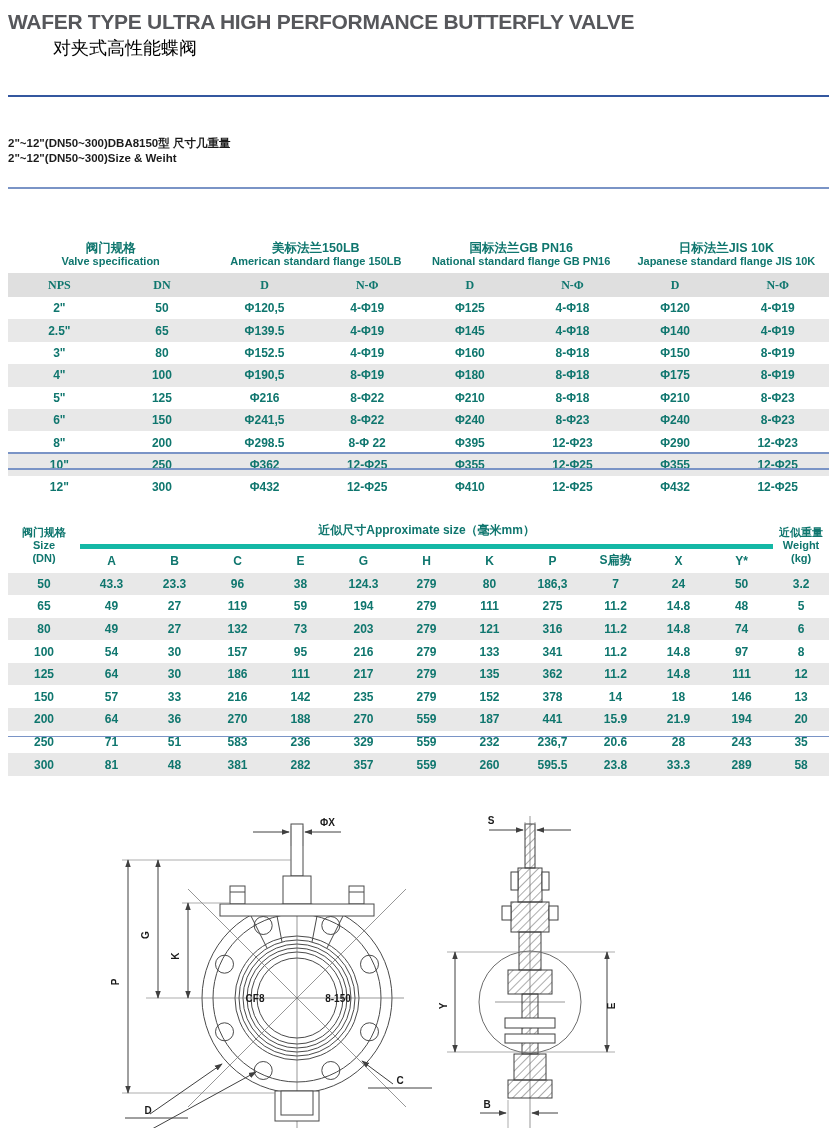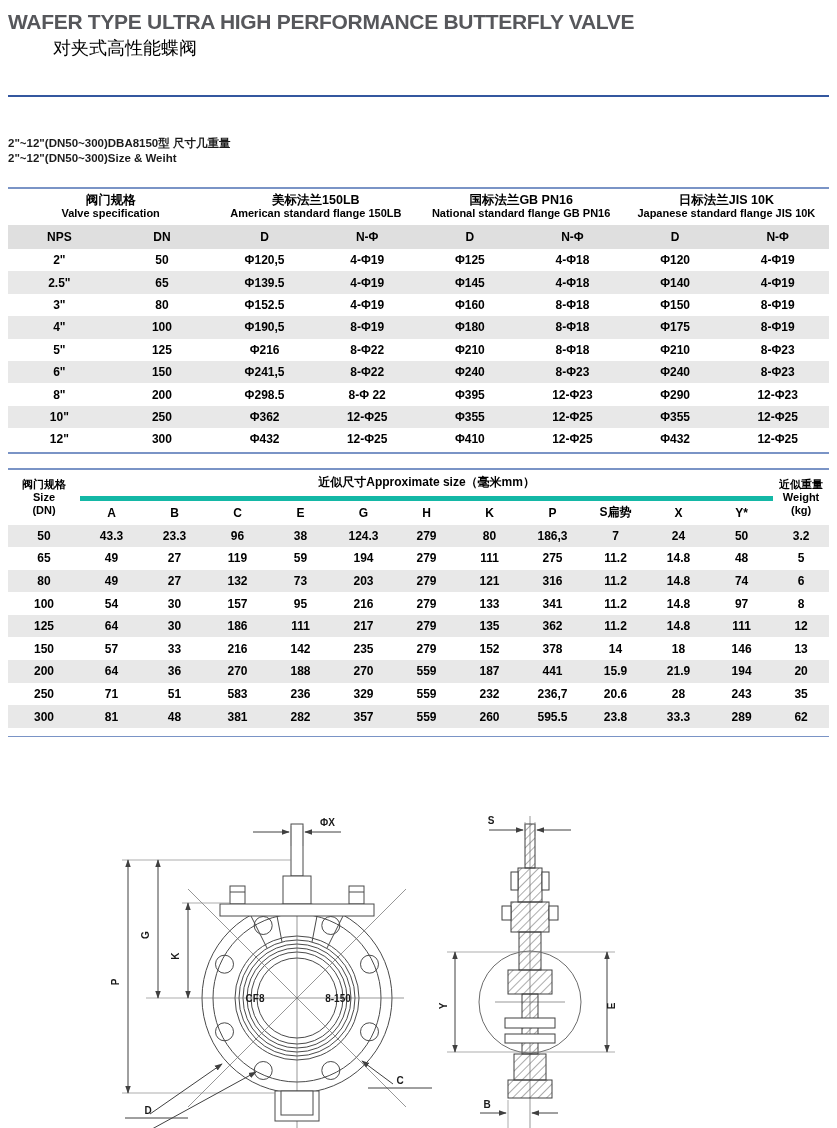--- a/index.html
+++ b/index.html
@@ -6,28 +6,28 @@
   body { background:#888; font-family:"Liberation Sans", sans-serif; }
   .page { position:relative; width:837px; height:1128px; background:#ffffff; margin:0 auto; overflow:hidden; }
 
   .title-en { position:absolute; left:8px; top:10px; font-size:21px; font-weight:700; color:#56575b; letter-spacing:-0.3px; }
   .title-cn { position:absolute; left:8px; top:36px; font-size:18px; font-weight:400; color:#000000;margin-left:45px; }
   .rule { position:absolute; left:8px; width:821px; }
   .rule-title { top:95px; height:2px; background:#34579f; }
   .rule-blue { height:2px; background:#7a94c6; }
   .subtitle { position:absolute; left:8px; top:136px; font-size:11.5px; font-weight:700; color:#1c1c1c; line-height:15px; }
 
-  table { position:absolute; border-collapse:collapse; table-layout:fixed; color:#000000; }
+  table { position:absolute; border-collapse:collapse; table-layout:fixed; color:#0f766e;margin-top:48px; }
   th, td { text-align:center; vertical-align:middle; padding:0; }
 
   .t1 { left:8px; top:190px; width:821px; }
   .t1 thead .grp th { padding:3px 0 5px 0; }
   .t1 .g-cn { font-size:12.5px; font-weight:800; line-height:14px; }
   .t1 .g-en { font-size:11px; font-weight:700; line-height:13px; }
-  .t1 thead .cols th { height:24px; background:#dfdfdf; font-size:12px; font-weight:800; }
+  .t1 thead .cols th { height:24px; background:#dfdfdf; font-size:12px; font-weight:800;font-family:Liberation Serif, serif; }
   .t1 tbody td { height:22.4px; font-size:12px; font-weight:700; }
   .t1 tbody tr:nth-child(even) { background:#e8e8e8; }
 
   .t2 { left:8px; top:470px; width:821px; }
   .t2 .side-h { font-size:11px; font-weight:800; line-height:13px; }
   .t2 .span-h { font-size:12px; font-weight:800; padding:4px 0 5px 0; border-bottom:5px solid #14b8a6; }
   .t2 thead .cols th { height:26px; font-size:12px; font-weight:800; }
   .t2 tbody td { height:22.6px; font-size:12px; font-weight:700; }
   .t2 tbody tr:nth-child(odd) { background:#e8e8e8; }
 
@@ -362,21 +362,21 @@
           <td>48</td>
           <td>381</td>
           <td>282</td>
           <td>357</td>
           <td>559</td>
           <td>260</td>
           <td>595.5</td>
           <td>23.8</td>
           <td>33.3</td>
           <td>289</td>
-          <td>62</td>
+          <td>58</td>
         </tr>
       </tbody>
   </table>
 
   <div class="rule rule-blue" style="top:736px;height:1px"></div>
 
   <div class="drawing d-front">
     <svg width="380" height="352" viewBox="0 0 380 352">
       <defs>
         <marker id="ar1" viewBox="0 0 10 10" refX="9" refY="5" markerWidth="8" markerHeight="8" orient="auto-start-reverse">

